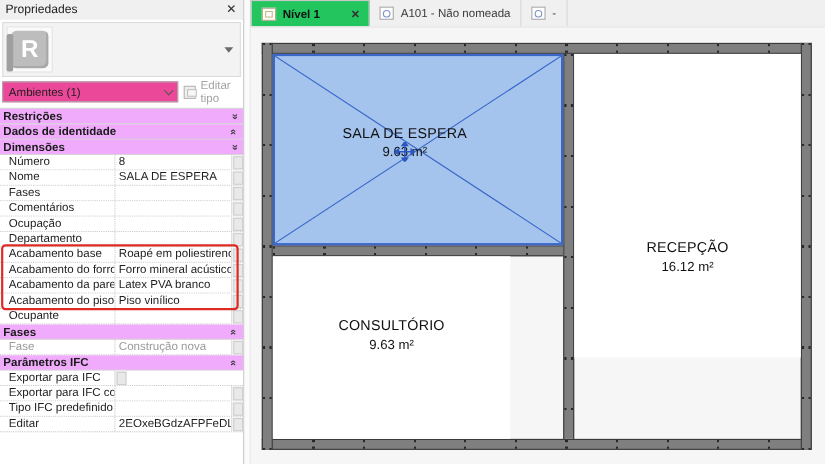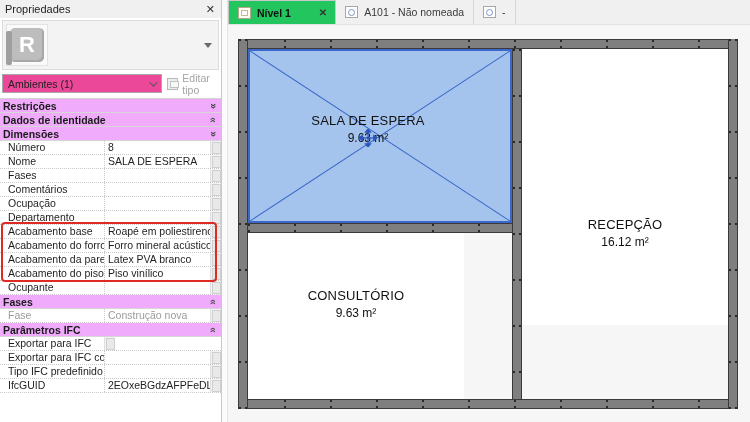--- a/index.html
+++ b/index.html
@@ -239,21 +239,21 @@
           </div>
         </div>
         <div class="row">
           <div class="lbl">Tipo IFC predefinido</div>
           <div class="val"></div>
           <div class="gut">
             <i></i>
           </div>
         </div>
         <div class="row">
-          <div class="lbl">IfcGUID</div>
+          <div class="lbl">Editar</div>
           <div class="val">2EOxeBGdzAFPFeDLZEev...</div>
           <div class="gut">
             <i></i>
           </div>
         </div>
         <div class="hl-overlay" style="top: 123px; height: 60px;"></div>
       </div>
   </aside>
 
   <div class="splitter"></div>

